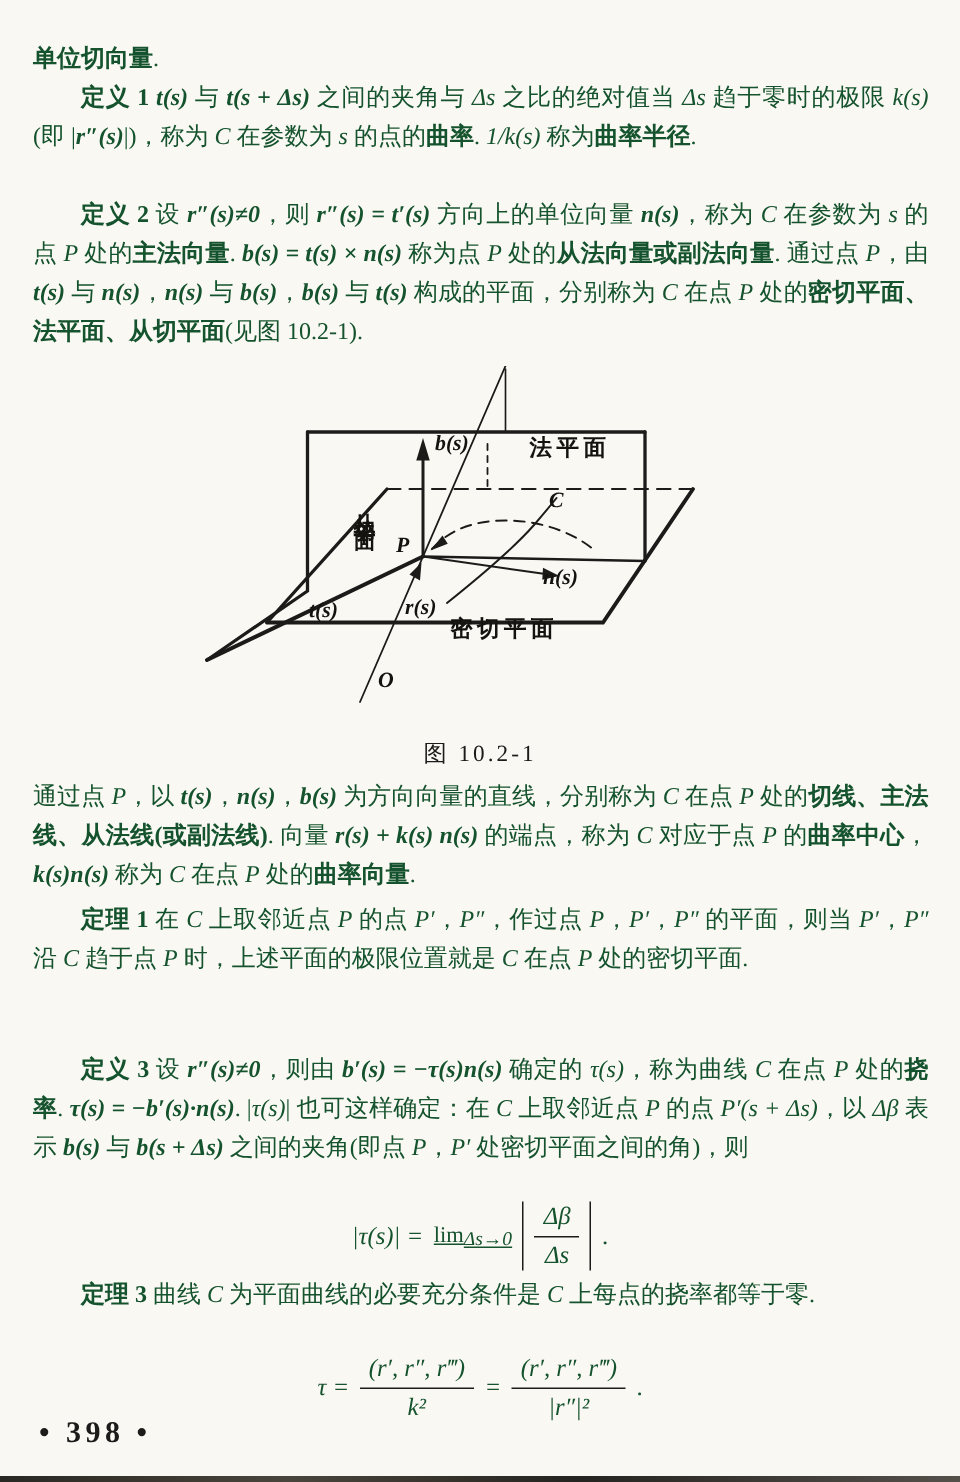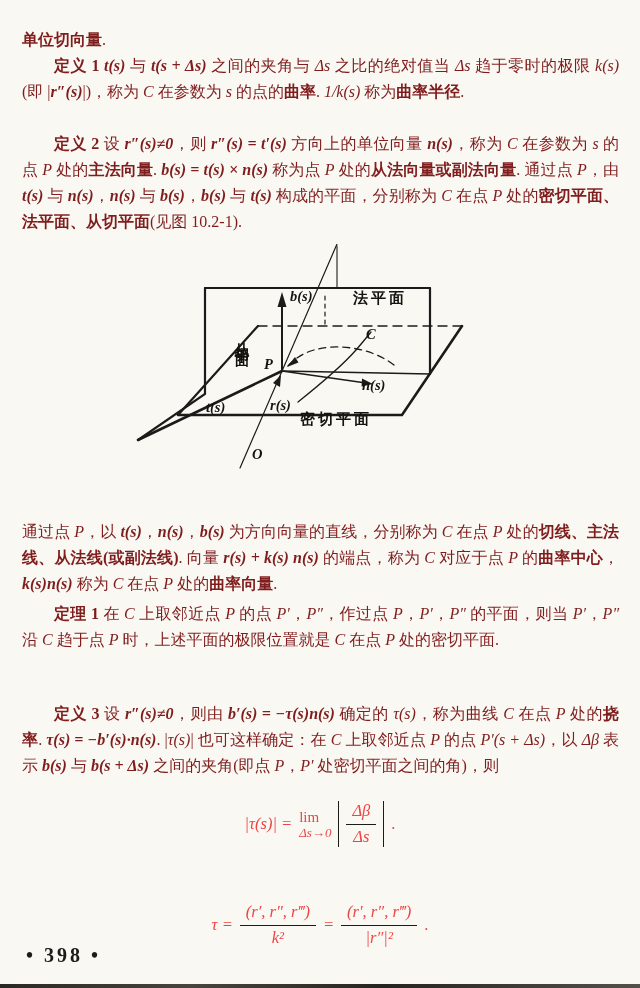--- a/index.html
+++ b/index.html
@@ -6,41 +6,41 @@
   body{
     width:640px;height:988px;position:relative;overflow:hidden;
     background:#f7f5f0;
     font-family:"Liberation Serif","DejaVu Serif",serif;
     color:#1c1b19;
   }
   .page{position:absolute;inset:0;background:#faf8f3;}
   .para{
     position:absolute;left:22px;width:597px;
     font-size:16px;line-height:26px;text-align:justify;
-    color:#7f1d1d;margin:0;
+    color:#14532d;margin:0;
   }
   .indent{text-indent:32px;}
   .r-b{font-weight:700;}
   .r-i{font-style:italic;}
   .r-bi{font-style:italic;font-weight:700;}
   
   .figure{position:absolute;left:110px;top:244px;width:470px;height:248px;}
   .figure svg{position:absolute;left:0;top:0;}
   .fig-label{position:absolute;font-size:15px;color:#14130f;white-space:nowrap;}
   .fig-math{font-style:italic;font-weight:700;font-size:14.5px;}
   .fig-plane{font-weight:700;letter-spacing:3px;}
   .fig-vertical{writing-mode:vertical-rl;letter-spacing:4px;font-weight:700;font-size:14.5px;}
   .caption{position:absolute;left:0;top:492px;width:640px;text-align:center;
     font-size:15.5px;letter-spacing:2px;color:#1c1b19;}
   
   .formula{
     position:absolute;left:0;width:640px;display:flex;justify-content:center;
-    align-items:center;font-style:italic;font-size:16.5px;color:#ef4444;gap:7px;
+    align-items:center;font-style:italic;font-size:16.5px;color:#14532d;gap:7px;
   }
-  .limwrap{display:inline-flex;flex-direction:column;align-items:flex-start;line-height:1;}
+  .limwrap{display:inline-flex;flex-direction:row;align-items:flex-end;line-height:1;text-decoration:underline;}
   .limmain{font-style:normal;font-size:15px;}
   .limsub{font-size:13px;margin-top:1px;}
   .absbar{display:inline-flex;align-items:center;
     border-left:1.6px solid #1c1b19;border-right:1.6px solid #1c1b19;padding:0 7px;}
   .frac{display:inline-flex;flex-direction:column;align-items:center;line-height:1.25;}
   .frac .num{padding:0 6px 2px 6px;border-bottom:1.5px solid #1c1b19;}
   .frac .den{padding-top:2px;}
   .fperiod{font-style:normal;}
   .footer{position:absolute;left:26px;top:944px;font-size:20px;font-weight:700;
     letter-spacing:3px;color:#1c1b19;}
@@ -97,40 +97,42 @@
     <div class="fig-label fig-math" style="left:256px;top:82px">C</div>
     <div class="fig-label fig-math" style="left:252px;top:133px">n(s)</div>
     <div class="fig-label fig-vertical" style="left:122px;top:86px;height:90px">从切平面</div>
     <div class="fig-label fig-math" style="left:96px;top:155px">t(s)</div>
     <div class="fig-label fig-math" style="left:160px;top:153px">r(s)</div>
     <div class="fig-label fig-math" style="left:154px;top:112px">P</div>
     <div class="fig-label fig-math" style="left:142px;top:202px">O</div>
     <div class="fig-label fig-plane" style="left:190px;top:166px">密切平面</div>
   </div>
 
+  <div class="caption">图  10.2-1</div>
 
   <p class="para" style="top:519px"><span>通过点 </span><span class="r-i">P</span><span>，以 </span><span class="r-bi">t(s)</span><span>，</span><span class="r-bi">n(s)</span><span>，</span><span class="r-bi">b(s)</span><span> 为方向向量的直线，分别称为 </span><span class="r-i">C</span><span> 在点 </span><span class="r-i">P</span><span> 处的</span><span class="r-b">切线、主法线、从法线(或副法线)</span><span>. 向量 </span><span class="r-bi">r(s) + k(s) n(s)</span><span> 的端点，称为 </span><span class="r-i">C</span><span> 对应于点 </span><span class="r-i">P</span><span> 的</span><span class="r-b">曲率中心</span><span>，</span><span class="r-bi">k(s)n(s)</span><span> 称为 </span><span class="r-i">C</span><span> 在点 </span><span class="r-i">P</span><span> 处的</span><span class="r-b">曲率向量</span><span>.</span></p>
   <p class="para indent" style="top:601px"><span class="r-b">定理 1</span><span>  在 </span><span class="r-i">C</span><span> 上取邻近点 </span><span class="r-i">P</span><span> 的点 </span><span class="r-i">P′</span><span>，</span><span class="r-i">P″</span><span>，作过点 </span><span class="r-i">P</span><span>，</span><span class="r-i">P′</span><span>，</span><span class="r-i">P″</span><span> 的平面，则当 </span><span class="r-i">P′</span><span>，</span><span class="r-i">P″</span><span> 沿 </span><span class="r-i">C</span><span> 趋于点 </span><span class="r-i">P</span><span> 时，上述平面的极限位置就是 </span><span class="r-i">C</span><span> 在点 </span><span class="r-i">P</span><span> 处的密切平面.</span></p>
   <p class="para indent" style="top:701px"><span class="r-b">定义 3</span><span>  设 </span><span class="r-bi">r″(s)≠0</span><span>，则由 </span><span class="r-bi">b′(s) = −τ(s)n(s)</span><span> 确定的 </span><span class="r-i">τ(s)</span><span>，称为曲线 </span><span class="r-i">C</span><span> 在点 </span><span class="r-i">P</span><span> 处的</span><span class="r-b">挠率</span><span>. </span><span class="r-bi">τ(s) = −b′(s)·n(s)</span><span>. |</span><span class="r-i">τ(s)</span><span>| 也可这样确定：在 </span><span class="r-i">C</span><span> 上取邻近点 </span><span class="r-i">P</span><span> 的点 </span><span class="r-i">P′(s + Δs)</span><span>，以 </span><span class="r-i">Δβ</span><span> 表示 </span><span class="r-bi">b(s)</span><span> 与 </span><span class="r-bi">b(s + Δs)</span><span> 之间的夹角(即点 </span><span class="r-i">P</span><span>，</span><span class="r-i">P′</span><span> 处密切平面之间的角)，则</span></p>
 
   <div class="formula" style="top:800px;height:48px">
     <span>|τ(s)| =</span>
     <span class="limwrap">
       <span class="limmain">lim</span>
       <span class="limsub">Δs→0</span>
     </span>
     <span class="absbar">
       <span class="frac">
         <span class="num">Δβ</span>
         <span class="den">Δs</span>
       </span>
     </span>
     <span class="fperiod">.</span>
   </div>
 
+  <p class="para indent" style="top:851px"><span class="r-b">定理 3</span><span>  曲线 </span><span class="r-i">C</span><span> 为平面曲线的必要充分条件是 </span><span class="r-i">C</span><span> 上每点的挠率都等于零.</span></p>
 
   <div class="formula" style="top:898px;height:54px">
     <span>τ =</span>
     <span class="frac">
       <span class="num">(r′, r″, r‴)</span>
       <span class="den">k²</span>
     </span>
     <span>=</span>
     <span class="frac">
       <span class="num">(r′, r″, r‴)</span>

